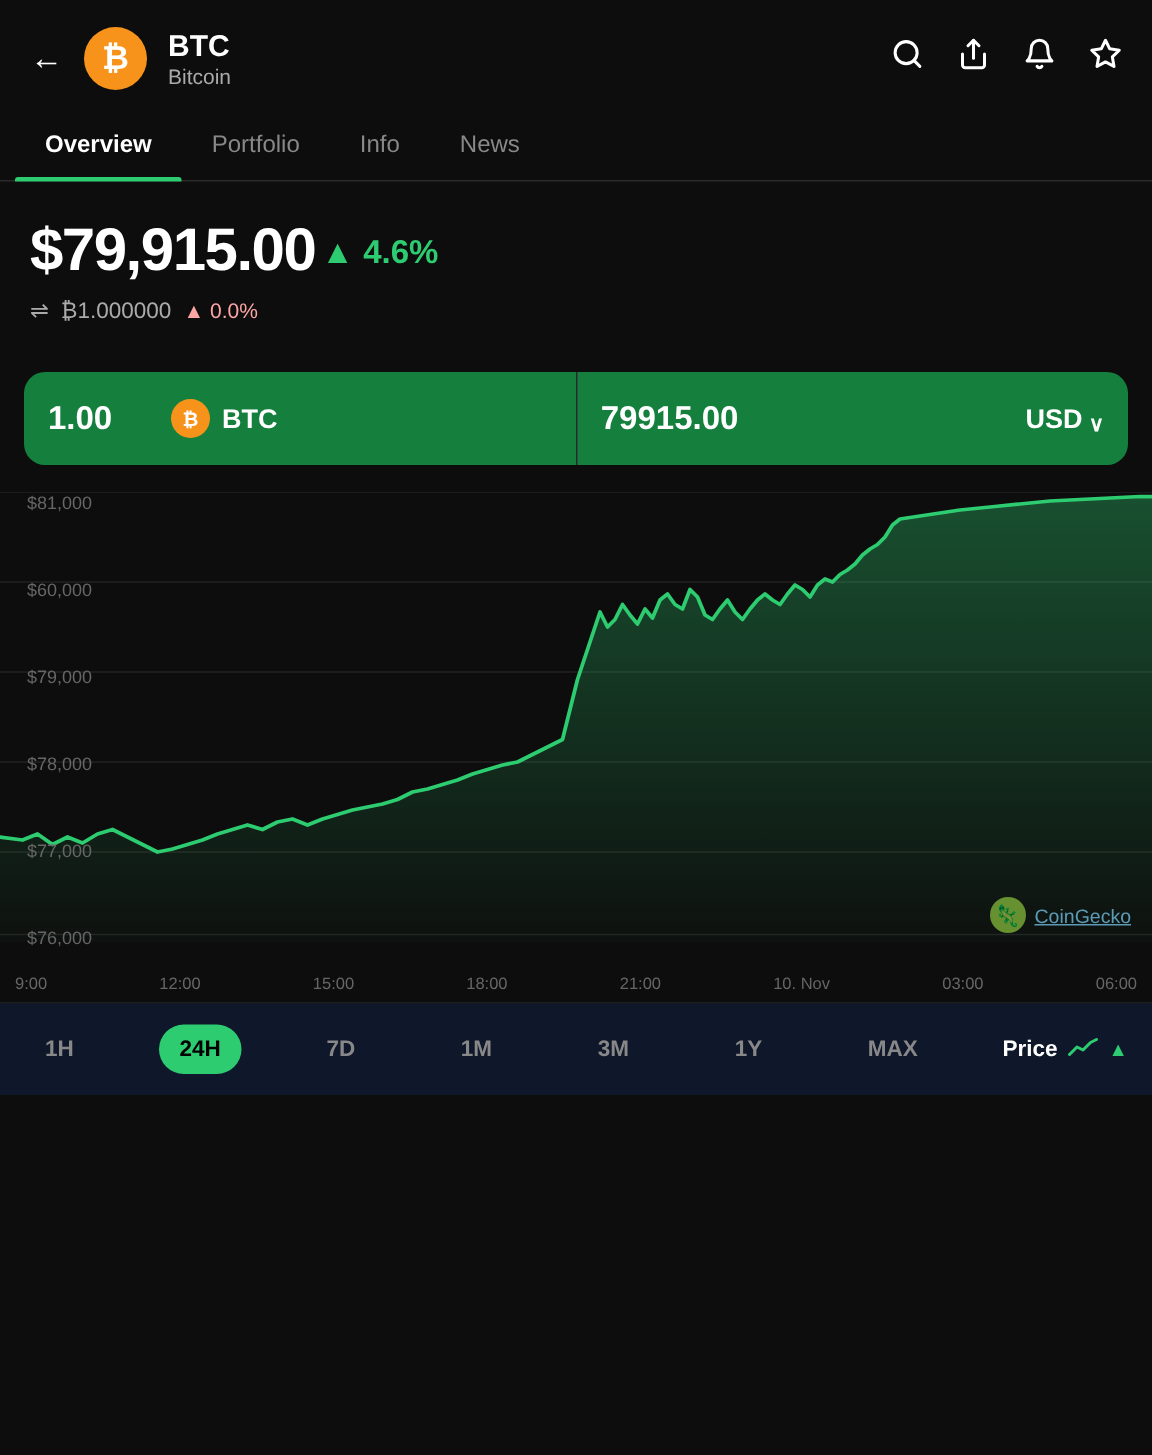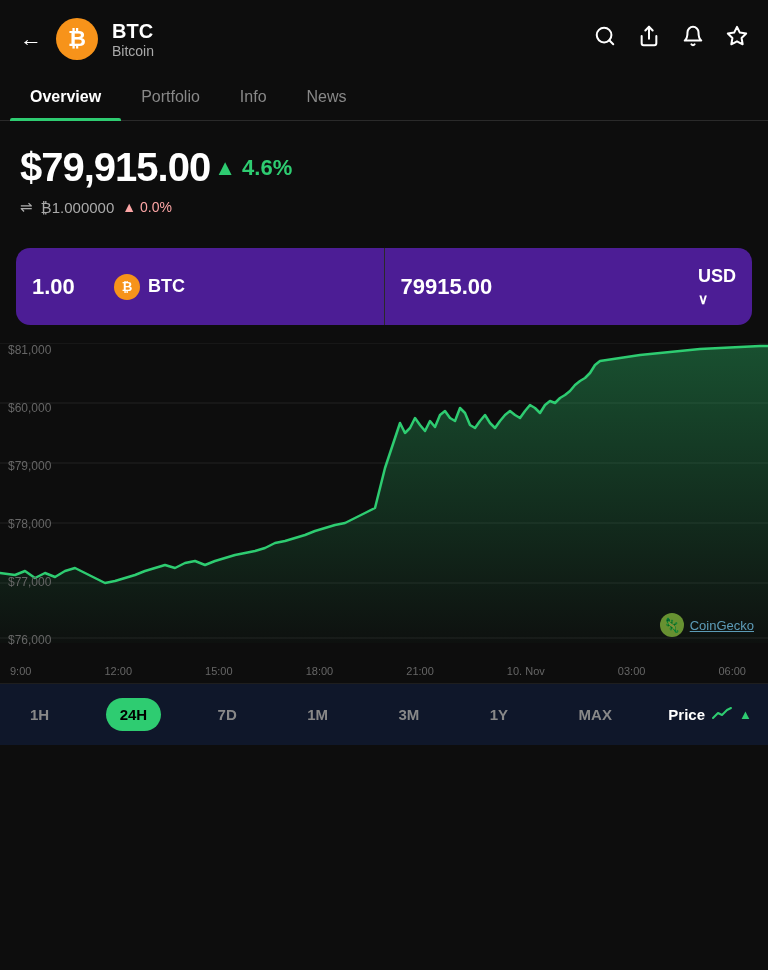--- a/index.html
+++ b/index.html
@@ -121,21 +121,21 @@
     }
     .swap-icon {
       font-size: 15px;
       color: #aaa;
     }
 
     
     .converter {
       display: flex;
       margin: 18px 16px;
-      background: #4c1d95;
+      background: #15803d;
       border-radius: 14px;
       overflow: hidden;
     }
     .converter-left {
       display: flex;
       flex: 1;
       align-items: center;
       padding: 18px 16px;
       gap: 12px;
       border-right: 1px solid #2a2a2a;
@@ -176,39 +176,38 @@
       gap: 12px;
     }
     .converter-usd-value {
       font-size: 22px;
       font-weight: 600;
       color: #fff;
       flex: 1;
     }
     .usd-dropdown {
       display: flex;
-      align-items: flex-start;
+      align-items: flex-end;
       gap: 4px;
       font-size: 18px;
       font-weight: 600;
       cursor: pointer;
-      flex-direction: column;
     }
     .dropdown-arrow { font-size: 14px; }
 
     
     .chart-container {
       position: relative;
       margin: 10px 0 0 0;
       height: 340px;
       background: #0d0d0d;
     }
     .chart-y-labels {
       position: absolute;
-      left: 8px;
+      left: 18px;
       top: 0;
       bottom: 36px;
       display: flex;
       flex-direction: column;
       justify-content: space-between;
       pointer-events: none;
       z-index: 2;
     }
     .y-label {
       font-size: 12px;
@@ -218,21 +217,21 @@
       position: absolute;
       left: 0;
       top: 0;
       width: 100%;
       height: 300px;
     }
     .chart-x-labels {
       position: absolute;
       bottom: 6px;
       left: 0;
-      right: 12px;
+      right: 0;
       display: flex;
       justify-content: space-between;
       padding: 0 10px;
     }
     .x-label {
       font-size: 11px;
       color: #666;
     }
     .coingecko-watermark {
       position: absolute;

